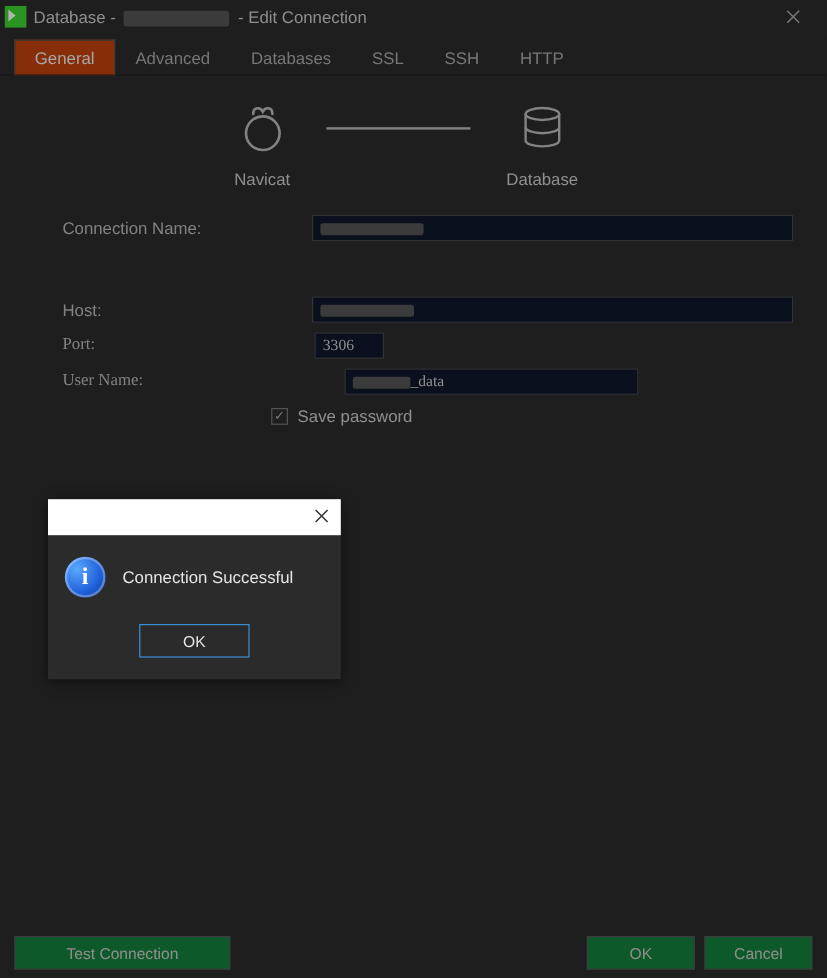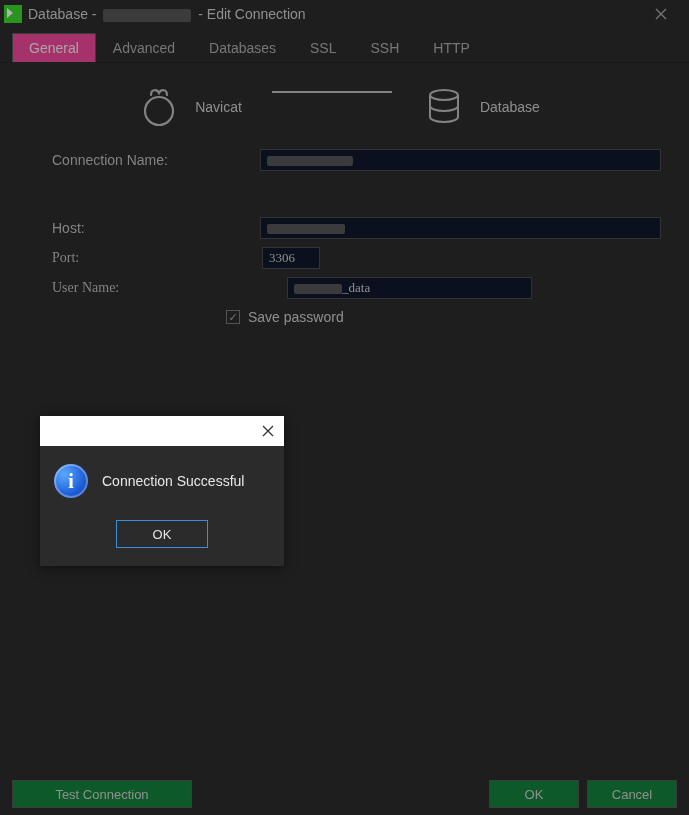--- a/index.html
+++ b/index.html
@@ -65,34 +65,34 @@
     padding: 6px 16px;
     font-size: 14px;
     color: #aaa;
     border: 1px solid transparent;
     border-bottom: none;
     position: relative;
     top: 1px;
   }
   .tab.active {
     color: #eee;
-    background: #ec4899;
+    background: #c2410c;
     border-color: #555;
     border-bottom: 1px solid #2b2b2b;
   }
   
   .form-area {
     padding: 18px 28px 20px 16px;
   }
   .logo-row {
     display:flex; align-items:center; justify-content:center;
     gap: 30px;
     margin: 6px 0 10px 0;
   }
-  .logo-col { display:flex; flex-direction:row; align-items:center; gap:14px;}
+  .logo-col { display:flex; flex-direction:column; align-items:center; gap:14px;}
   .logo-col .caption { color:#ccc; font-size:14px;}
   .connector-line {
     width:120px; height:2px; background:#bbb; margin-top:-30px;
   }
   .icon-svg { width:44px; height:40px; }
   
   .form-row {
     display:flex; align-items:center;
     margin-top: 22px;
   }

